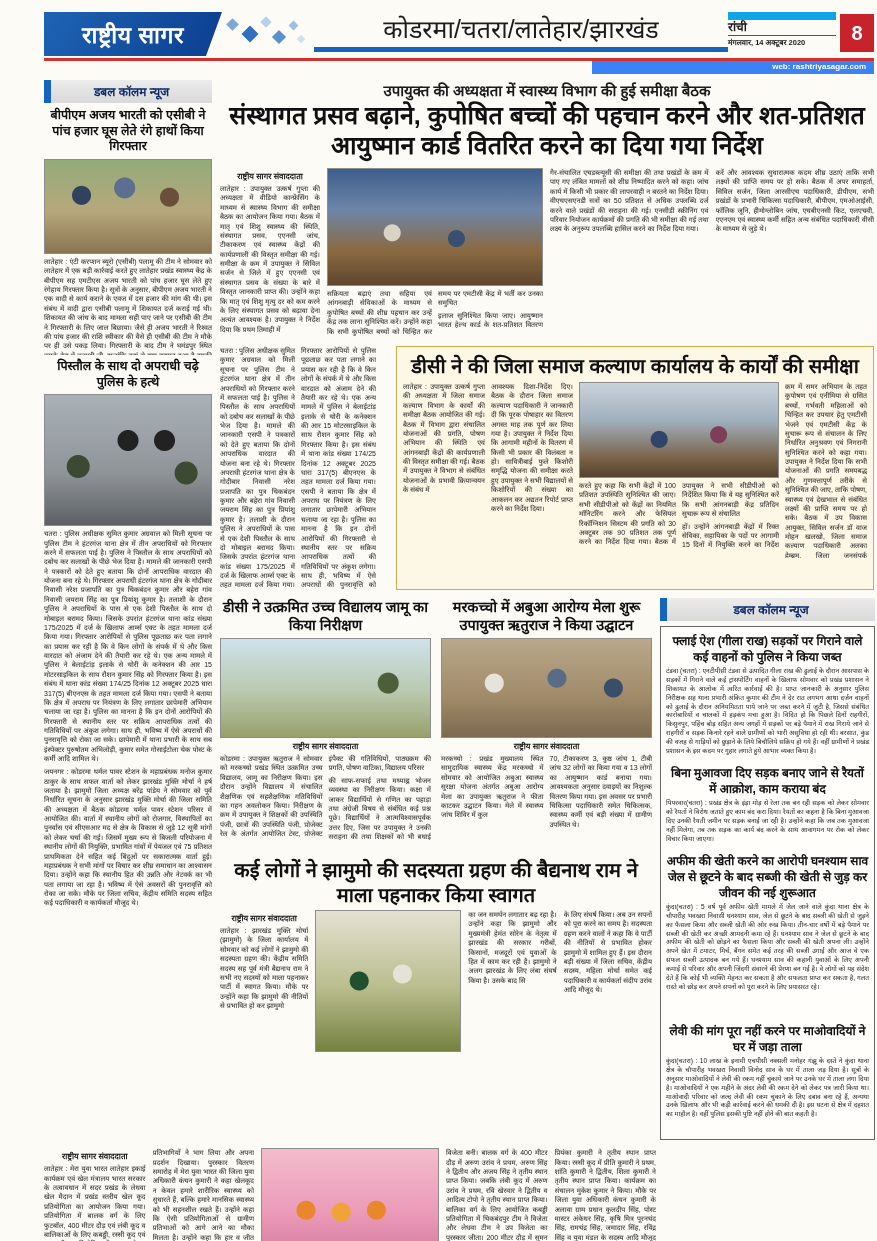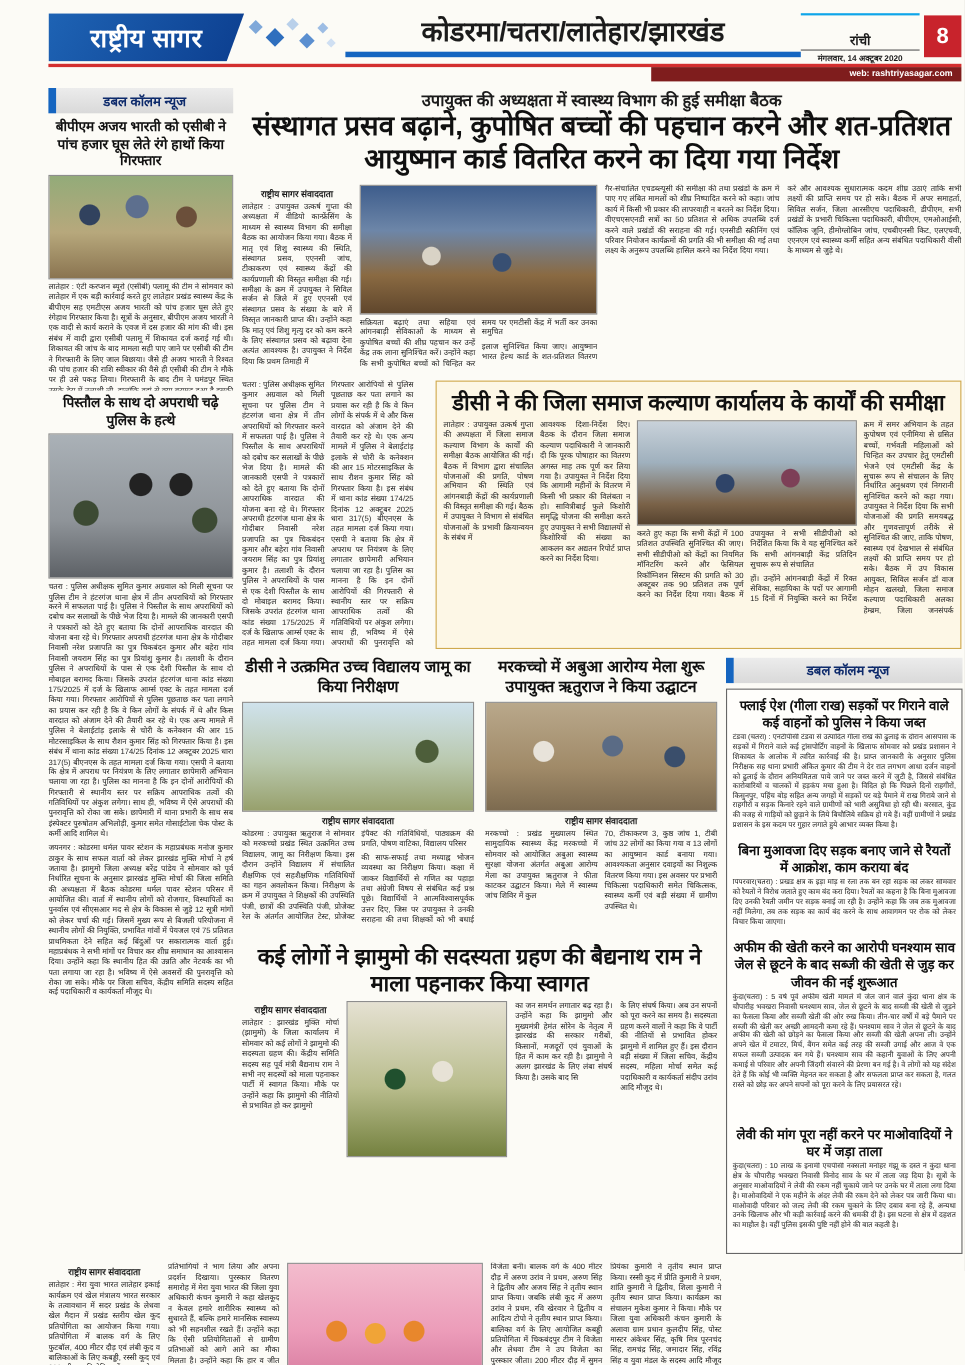--- a/index.html
+++ b/index.html
@@ -7,30 +7,30 @@
         font-family:"Liberation Sans","DejaVu Sans",sans-serif;box-sizing:border-box;
         padding:12px 3px 0 44px;overflow:hidden;color:#1b1b1b;}
   
   .hdr{display:flex;align-items:stretch;height:44px;}
   .masthead{background:linear-gradient(120deg,#1e63b4,#0c3e8f);color:#fff;font-weight:bold;
             font-size:23px;display:flex;align-items:center;justify-content:center;width:178px;
             clip-path:polygon(0 0,100% 0,91% 100%,0 100%);letter-spacing:.5px;flex:none;}
   .diamonds{width:92px;position:relative;flex:none;}
   .diamonds i{position:absolute;display:block;transform:rotate(45deg);}
   .hdr-mid{flex:1;display:flex;flex-direction:column;justify-content:center;}
-  .districts{font-size:25px;font-weight:700;text-align:center;line-height:1.1;}
+  .districts{font-size:25px;font-weight:400;text-align:center;line-height:1.1;}
   .mid-bar{height:5px;background:#1565c0;margin-top:3px;}
-  .hdr-right{width:108px;flex:none;text-align:center;border-top:2px solid #0ea5e9;padding-top:17px;}
+  .hdr-right{width:108px;flex:none;border-top:8px solid #0ea5e9;padding-top:1px;}
   .city{font-weight:800;font-size:12px;line-height:1.1;}
   .dateline{font-weight:700;font-size:7.5px;border-top:1px solid #555;margin-top:1px;padding-top:1px;}
   .pagebox{width:34px;height:38px;background:#c8232c;color:#fff;font-weight:800;font-size:20px;
            display:flex;align-items:center;justify-content:center;flex:none;margin-left:4px;margin-top:2px;}
   .hdr-right-wrap{display:flex;flex:none;}
   .red-rule{height:3px;background:#d32f2f;margin-top:2px;}
-  .webbar{height:13px;background:#7f1d1d;color:#fff;font-size:8px;font-weight:700;
+  .webbar{height:13px;background:#3b82f6;color:#fff;font-size:8px;font-weight:700;
           text-align:right;padding:1px 8px 0 0;width:282px;margin-left:auto;box-sizing:border-box;}
   
   .section-label{background:linear-gradient(#ececec,#d9d9d9);border-left:7px solid #1565c0;
                  text-align:center;font-weight:800;color:#0d2a6b;font-size:12px;padding:3px 0;margin-bottom:5px;}
   .body-txt{font-size:7px;line-height:1.34;text-align:justify;overflow:hidden;color:#222;}
   .byline{font-weight:800;font-size:8px;text-align:center;margin:2px 0 3px;}
   .photo{border:1px solid #8d8d8d;box-sizing:border-box;width:100%;}
   .cols2{columns:2;column-gap:6px;}
   .cols2 p,.body-txt p{margin:0 0 3px;}
   h1,h2,h3{margin:0;color:#101010;}

